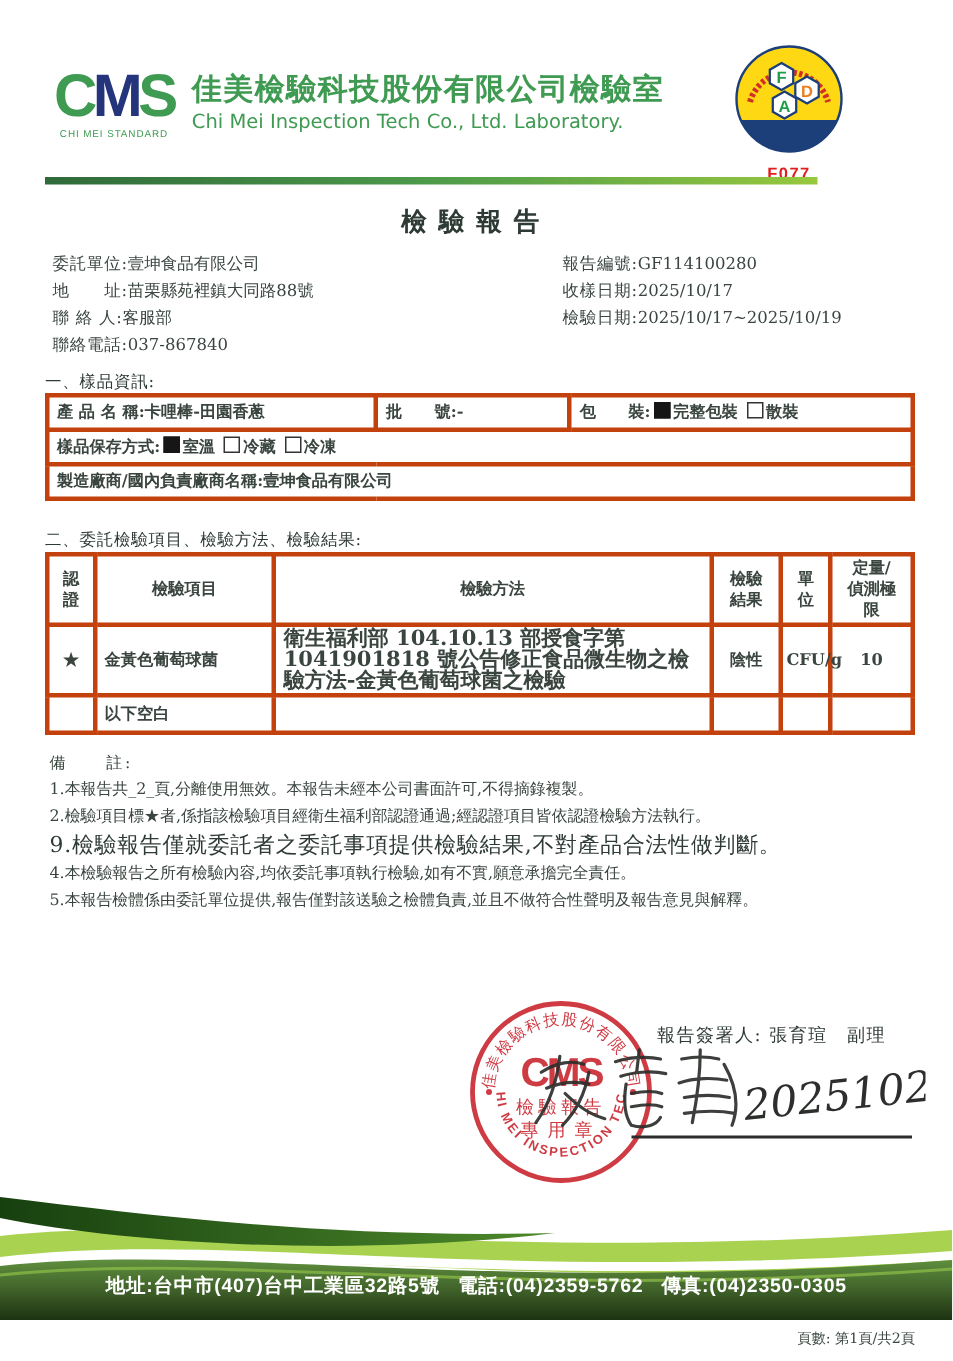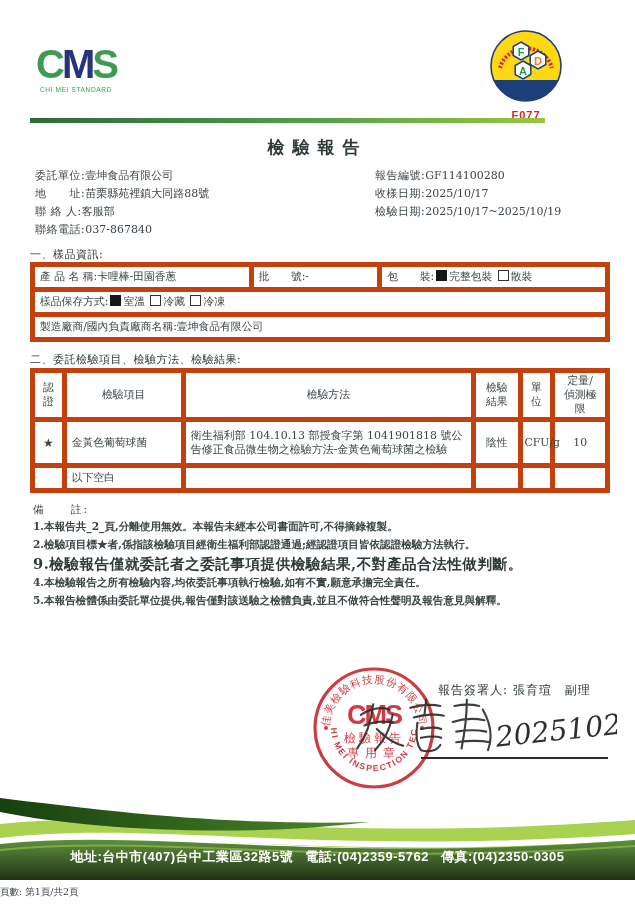--- a/index.html
+++ b/index.html
@@ -26,55 +26,59 @@
   
   .meta{position:absolute;top:167px;left:35px;width:570px;font-size:11px;}
   .meta-col{position:absolute;top:0;}
   .meta-col.left{left:0;width:330px;}
   .meta-col.right{left:340px;width:230px;}
   .meta-row{height:18px;line-height:18px;white-space:nowrap;}
   .meta-row .lbl{letter-spacing:.5px;}
   
   .sec-heading{position:absolute;left:30px;font-size:11px;letter-spacing:.5px;color:#2e3a34;}
   table{border-collapse:collapse;table-layout:fixed;}
-  td,th{border:5px solid #c2410c;padding:1px 5px;font-weight:normal;font-size:10.8px;color:#3a453f;vertical-align:middle;}
+  td,th{border:3px solid #c2410c;padding:1px 5px;font-weight:bold;font-size:10.8px;color:#3a453f;vertical-align:middle;}
   .sample-table{position:absolute;top:262px;left:30px;width:580px;}
   .sample-table td{height:18px;}
   .results-table{position:absolute;top:368px;left:30px;width:580px;}
   .results-table th{text-align:center;white-space:pre-line;font-size:10.8px;line-height:14px;height:38px;}
   .results-table td{line-height:14px;}
   .cbox{display:inline-block;width:9px;height:9px;border:1px solid #333;vertical-align:-1px;margin:0 2px 0 2px;background:#fff;}
   .cbox.filled{background:#161616;border-color:#161616;}
   .cert-cell{text-align:center;font-size:12px;}
   .center{text-align:center;}
   
   .notes{position:absolute;top:500px;left:33px;width:578px;font-size:10.6px;}
   .notes .nh{height:18px;line-height:18px;letter-spacing:2px;}
-  .note{line-height:17.5px;font-weight:bold;}
+  .note{line-height:17.5px;}
   .note.big{font-size:14.6px;line-height:21px;letter-spacing:.5px;color:#2e3a34;}
   
   .stamp{position:absolute;top:664px;left:310px;width:128px;height:128px;opacity:.88;}
   .signer{position:absolute;top:682px;left:438px;font-size:12px;letter-spacing:1px;color:#2e3a34;white-space:nowrap;}
   .handwriting{position:absolute;top:694px;left:352px;width:265px;height:70px;}
   .sig-line{position:absolute;top:757px;left:421px;width:187px;height:2px;background:#2c2c2c;}
   
   .footer-art{position:absolute;top:798px;left:0;width:635px;height:82px;}
   .footer-text{position:absolute;top:848px;left:0;width:635px;display:flex;justify-content:center;gap:12px;
     font-family:"Liberation Sans",sans-serif;font-size:13px;font-weight:bold;color:#ffffff;letter-spacing:.5px;}
-  .page-num{position:absolute;top:886px;left:0;width:610px;text-align:left;font-size:9.5px;color:#3a453f;}
+  .page-num{position:absolute;top:886px;left:0;width:610px;text-align:right;font-size:9.5px;color:#3a453f;}
 </style>
 </head>
 <body>
 
 <div class="page">
 
   <div class="header">
     <div class="logo-block">
       <div class="logo-cms"><span class="g">C</span><span class="n">M</span><span class="g">S</span></div>
       <div class="logo-sub">CHI MEI STANDARD</div>
+    </div>
+    <div class="company">
+      <div class="company-zh">佳美檢驗科技股份有限公司檢驗室</div>
+      <div class="company-en">Chi Mei Inspection Tech Co., Ltd. Laboratory.</div>
     </div>
   </div>
 
   <div class="badge">
     <svg width="76" height="96" viewBox="0 0 76 96">
       <circle cx="38" cy="38" r="35" fill="#ffd814" stroke="#1c3f7a" stroke-width="1.6"></circle>
       <path d="M6,52 A35,35 0 0 0 70,52 Z" fill="#1c3f7a"></path>
       <path d="M12,40 A27,27 0 0 1 64,40" fill="none" stroke="#d23024" stroke-width="4" stroke-dasharray="2.2,1.6"></path>
       <polygon points="33,14 40.8,18.5 40.8,27.5 33,32 25.2,27.5 25.2,18.5" fill="#fff" stroke="#1c3f7a" stroke-width="1.5"></polygon>
       <polygon points="50,23 57.8,27.5 57.8,36.5 50,41 42.2,36.5 42.2,27.5" fill="#fff" stroke="#1c3f7a" stroke-width="1.5"></polygon>
@@ -143,21 +147,21 @@
       <th>檢驗方法</th>
       <th>檢驗
 結果</th>
       <th>單位</th>
       <th>定量/
 偵測極限</th>
     </tr>
     <tr style="height:46px;">
       <td class="cert-cell">★</td>
       <td>金黃色葡萄球菌</td>
-      <td style="font-size:11px;">衛生福利部 104.10.13 部授食字第 1041901818 號公告修正食品微生物之檢驗方法-金黃色葡萄球菌之檢驗</td>
+      <td style="font-size:14px;">衛生福利部 104.10.13 部授食字第 1041901818 號公告修正食品微生物之檢驗方法-金黃色葡萄球菌之檢驗</td>
       <td class="center">陰性</td>
       <td class="center" style="padding:1px 2px;">CFU/g</td>
       <td class="center">10</td>
     </tr>
     <tr style="height:25px;">
       <td></td>
       <td>以下空白</td>
       <td></td>
       <td></td>
       <td></td>

